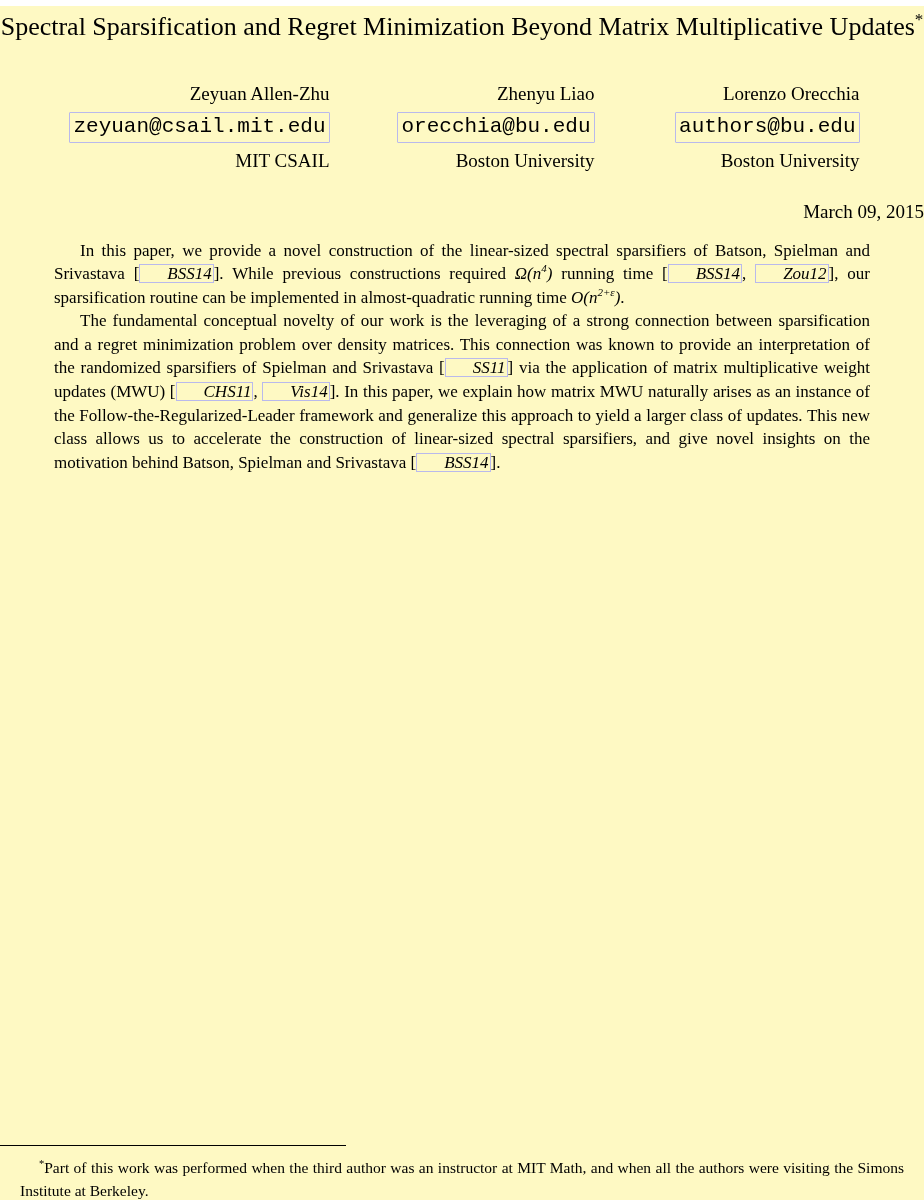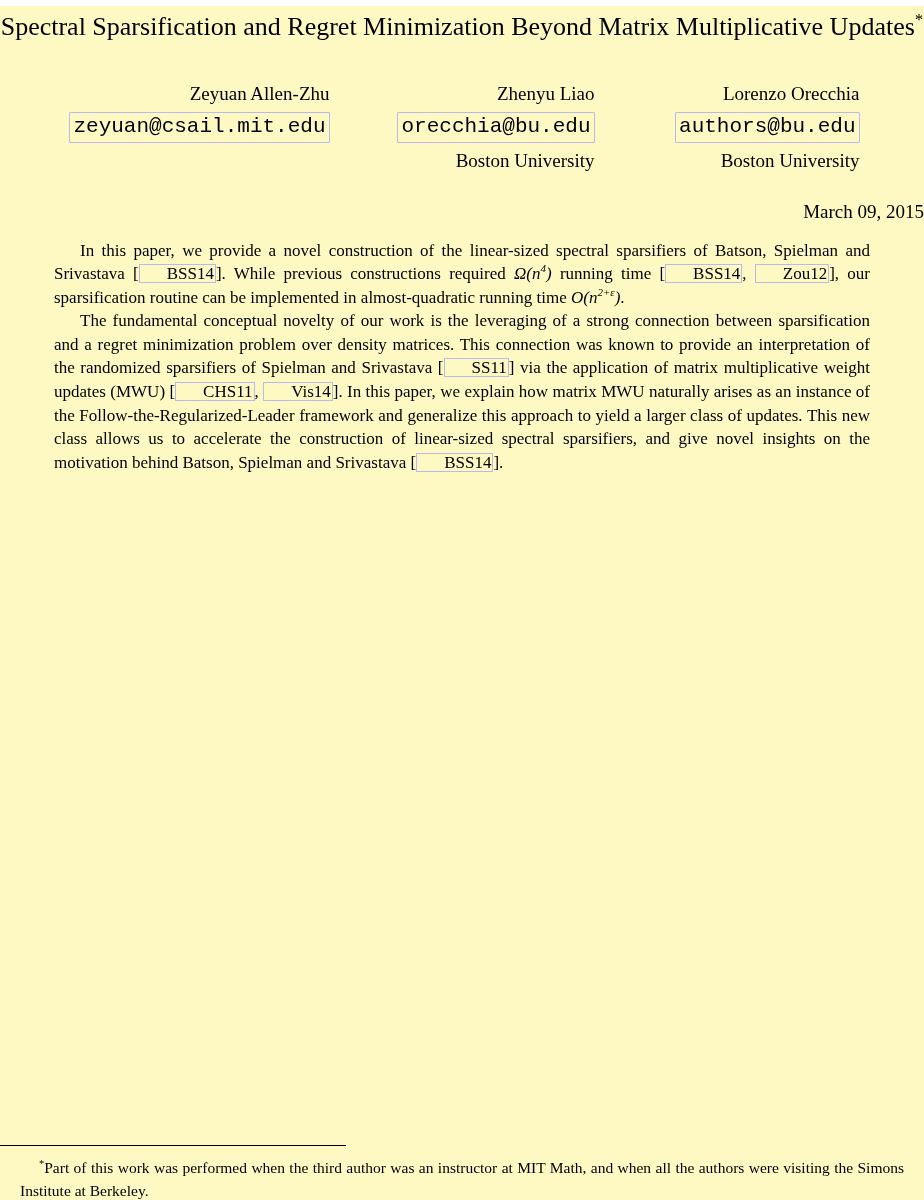--- a/index.html
+++ b/index.html
@@ -83,20 +83,21 @@
   .abstract-body p {
     margin: 0;
     text-indent: 26px;
   }
   .cite-box {
     display: inline-block;
     border: 1.2px solid #b9b9ec;
     padding: 0 1px;
     line-height: 17px;
     cursor: pointer;
+    font-style: italic;
   }
   .math {
     font-style: italic;
   }
   .math-sup {
     font-style: italic;
     font-size: 11px;
     vertical-align: super;
     line-height: 0;
   }
@@ -129,20 +130,21 @@
 <body>
 
 <div class="page">
 
   <h1 class="title"><span>Spectral Sparsification and Regret Minimization Beyond Matrix Multiplicative Updates</span><sup>*</sup></h1>
 
   <div class="authors-row">
       <div class="author-col">
         <div class="author-name">Zeyuan Allen-Zhu</div>
         <div class="author-email"><span class="link-box mono">zeyuan@csail.mit.edu</span></div>
+        <div class="author-affil">MIT CSAIL</div>
       </div>
       <div class="author-col">
         <div class="author-name">Zhenyu Liao</div>
         <div class="author-email"><span class="link-box mono">orecchia@bu.edu</span></div>
         <div class="author-affil">Boston University</div>
       </div>
       <div class="author-col">
         <div class="author-name">Lorenzo Orecchia</div>
         <div class="author-email"><span class="link-box mono">authors@bu.edu</span></div>
         <div class="author-affil">Boston University</div>

